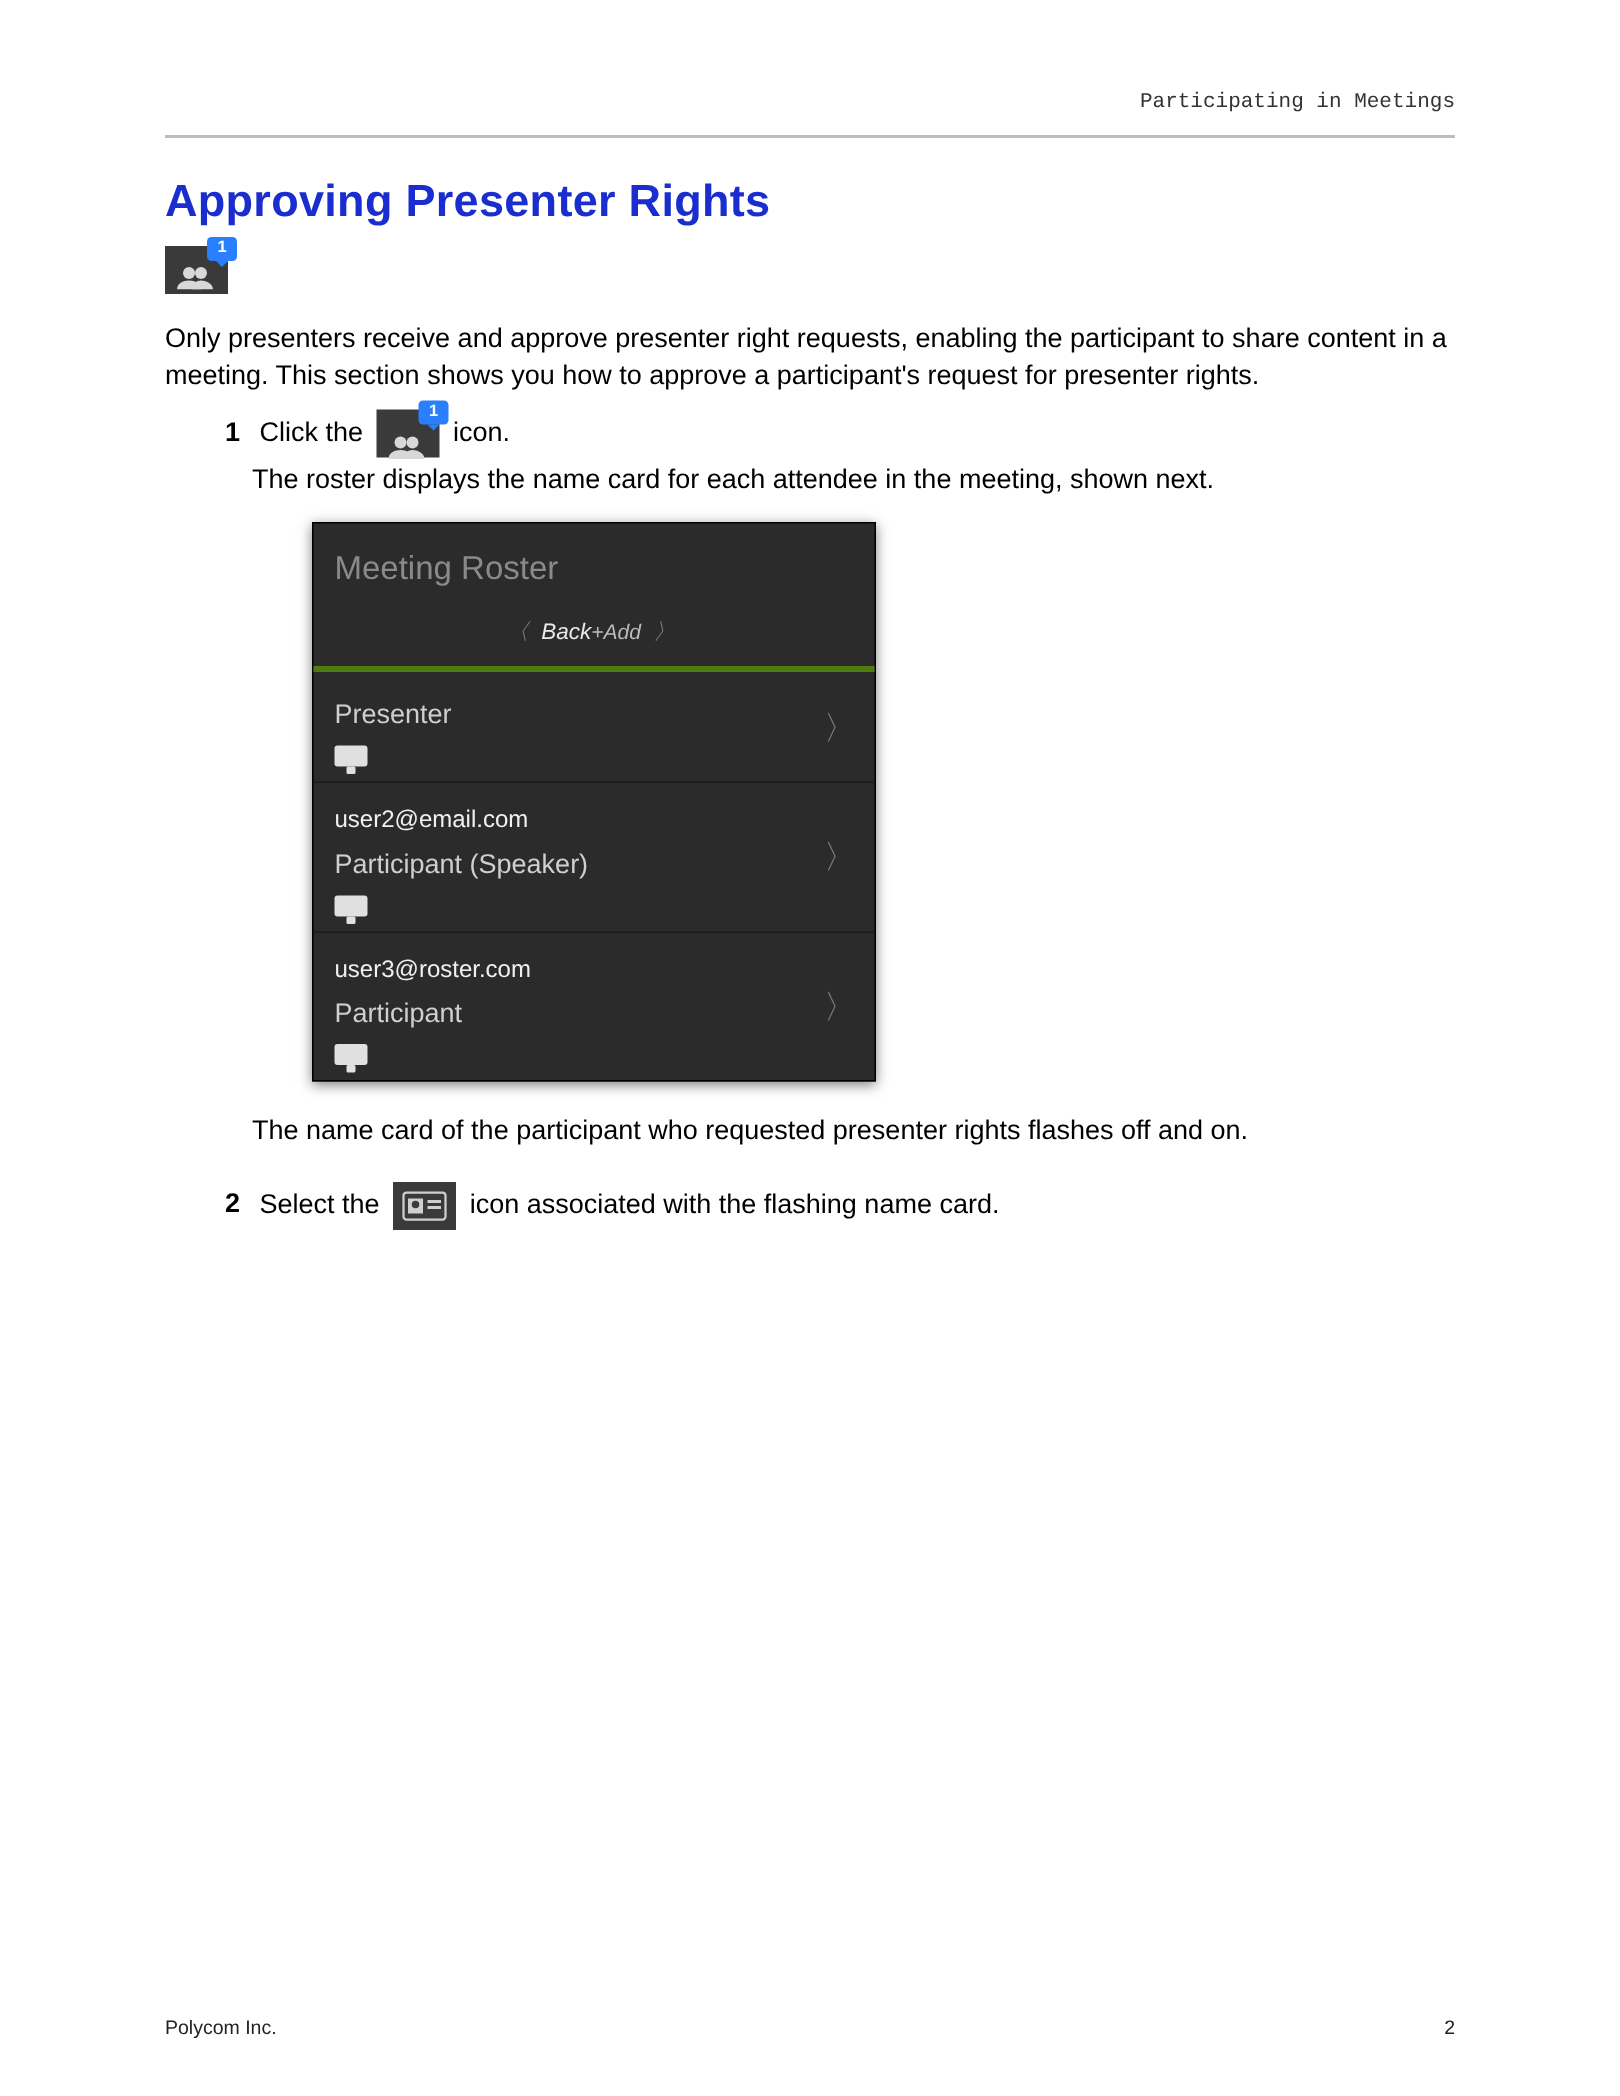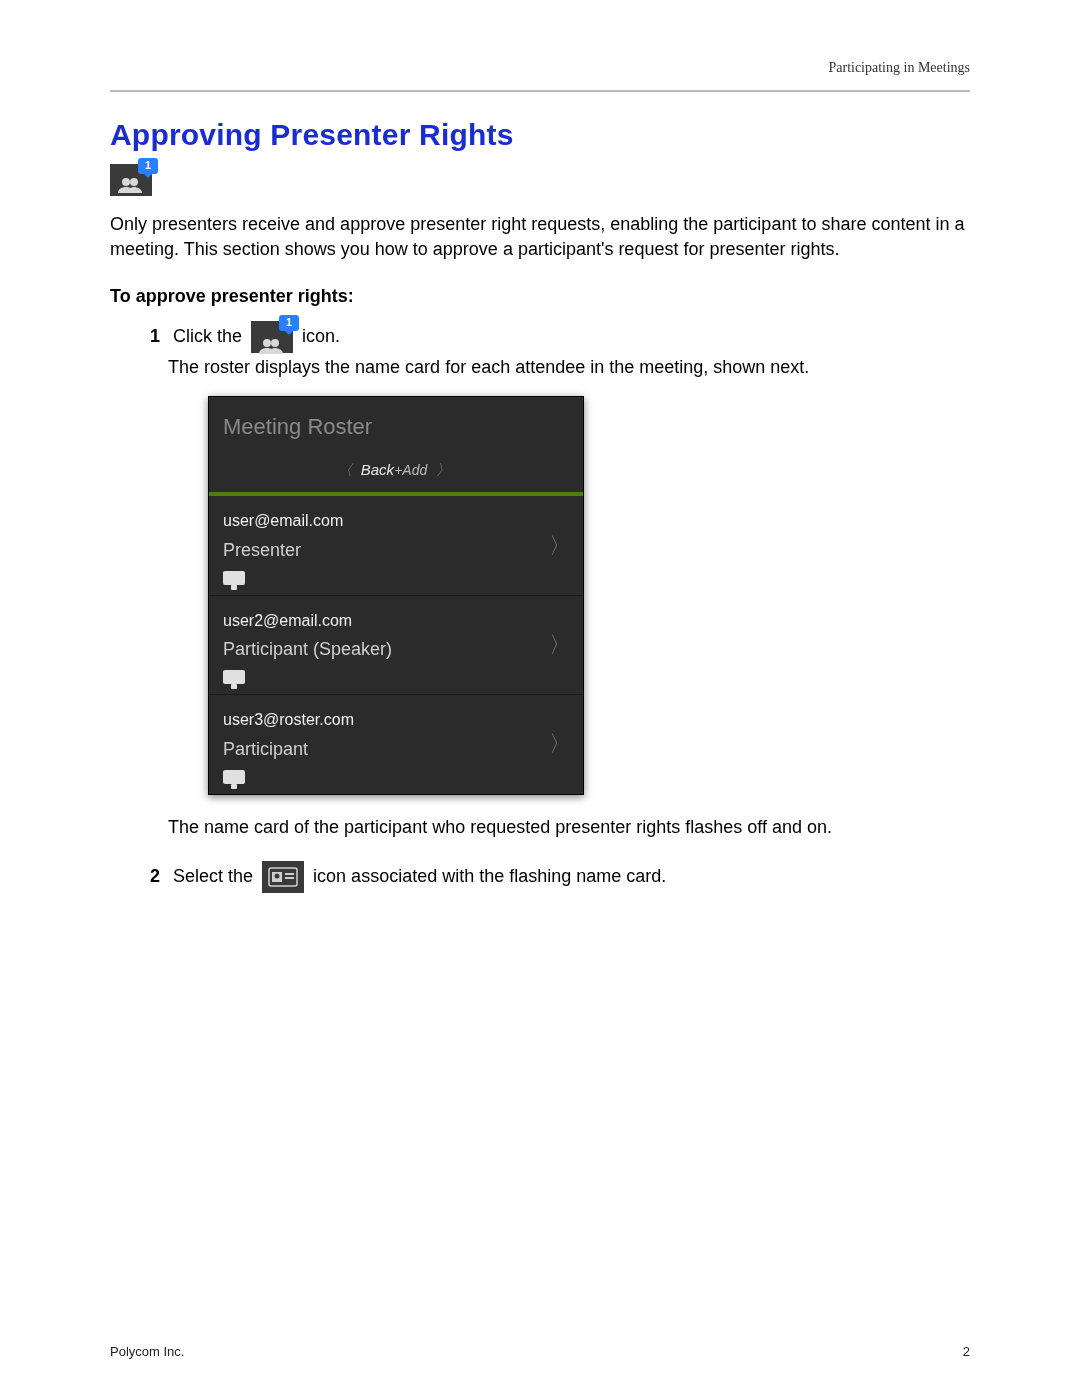--- a/index.html
+++ b/index.html
@@ -9,21 +9,21 @@
     width: 1080px;
     height: 1397px;
     position: relative;
     color: #000;
   }
   .page {
     padding: 60px 110px 40px 110px;
   }
   .header-running {
     text-align: right;
-    font-family: Liberation Serif, serif;
+    font-family: Liberation Mono, monospace;
     font-size: 14px;
     color: #333;
     margin-bottom: 14px;
   }
   .hr {
     border: none;
     border-top: 2px solid #bdbdbd;
     margin-bottom: 26px;
   }
   h2.section-head {
@@ -196,21 +196,20 @@
               <path d="M10 16c0-4 3-6 6-6s8 2 8 6z"></path>
             </g>
           </svg>
       </span>
       <span class="bubble">1</span>
     </span>
   </div>
 
   <p class="body-text">Only presenters receive and approve presenter right requests, enabling the participant to share content in a meeting. This section shows you how to approve a participant's request for presenter rights.</p>
 
-  <p class="sub-head">To approve presenter rights:</p>
 
   <div class="step-block">
     <p>
       <span class="step-num">1</span>
       <span>Click the </span>
       <span class="inline-icon roster-icon-box">
         <span class="people"><svg viewBox="0 0 24 16">
               <g fill="#d8d8d8">
                 <circle cx="8" cy="5" r="4"></circle>
                 <circle cx="16" cy="5" r="4"></circle>
@@ -230,21 +229,20 @@
         <span>
           <span class="chev">〈</span>
           <span>Back</span>
         </span>
         <span>
           <span class="add">+Add</span>
           <span class="chev" style="margin-left:4px;">〉</span>
         </span>
       </div>
       <div class="roster-card">
-        <div class="email">user@email.com</div>
         <div class="role">Presenter</div>
         <div class="cam"></div>
         <div class="row-chevron">〉</div>
       </div>
       <div class="roster-card">
         <div class="email">user2@email.com</div>
         <div class="role">Participant (Speaker)</div>
         <div class="cam"></div>
         <div class="row-chevron">〉</div>
       </div>

